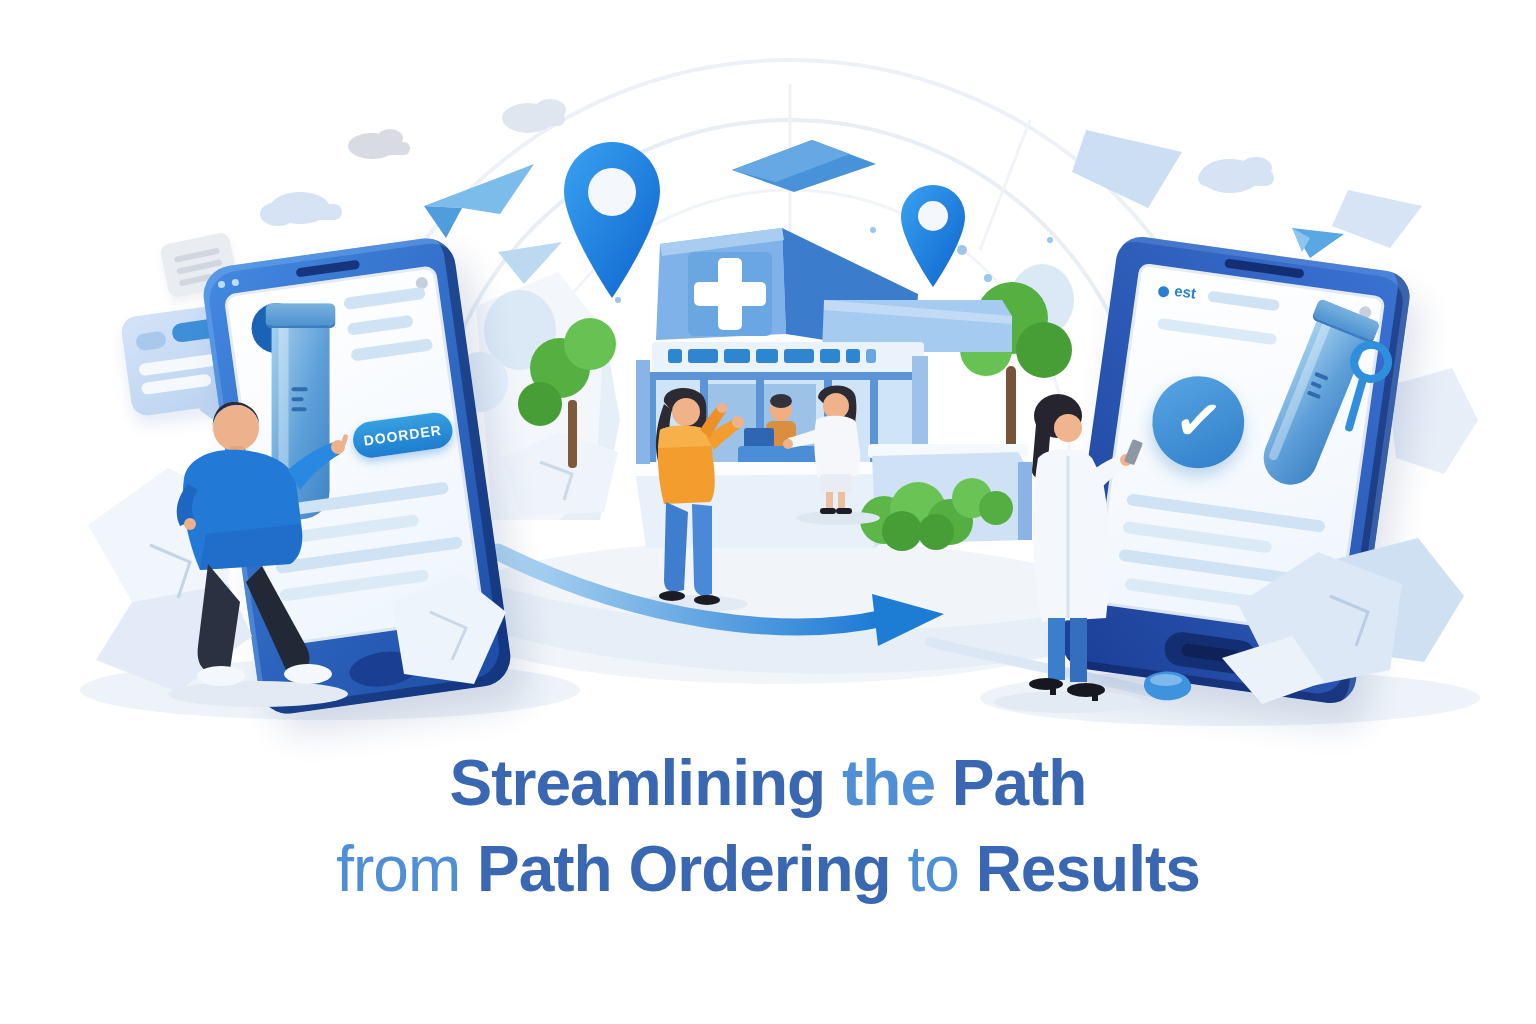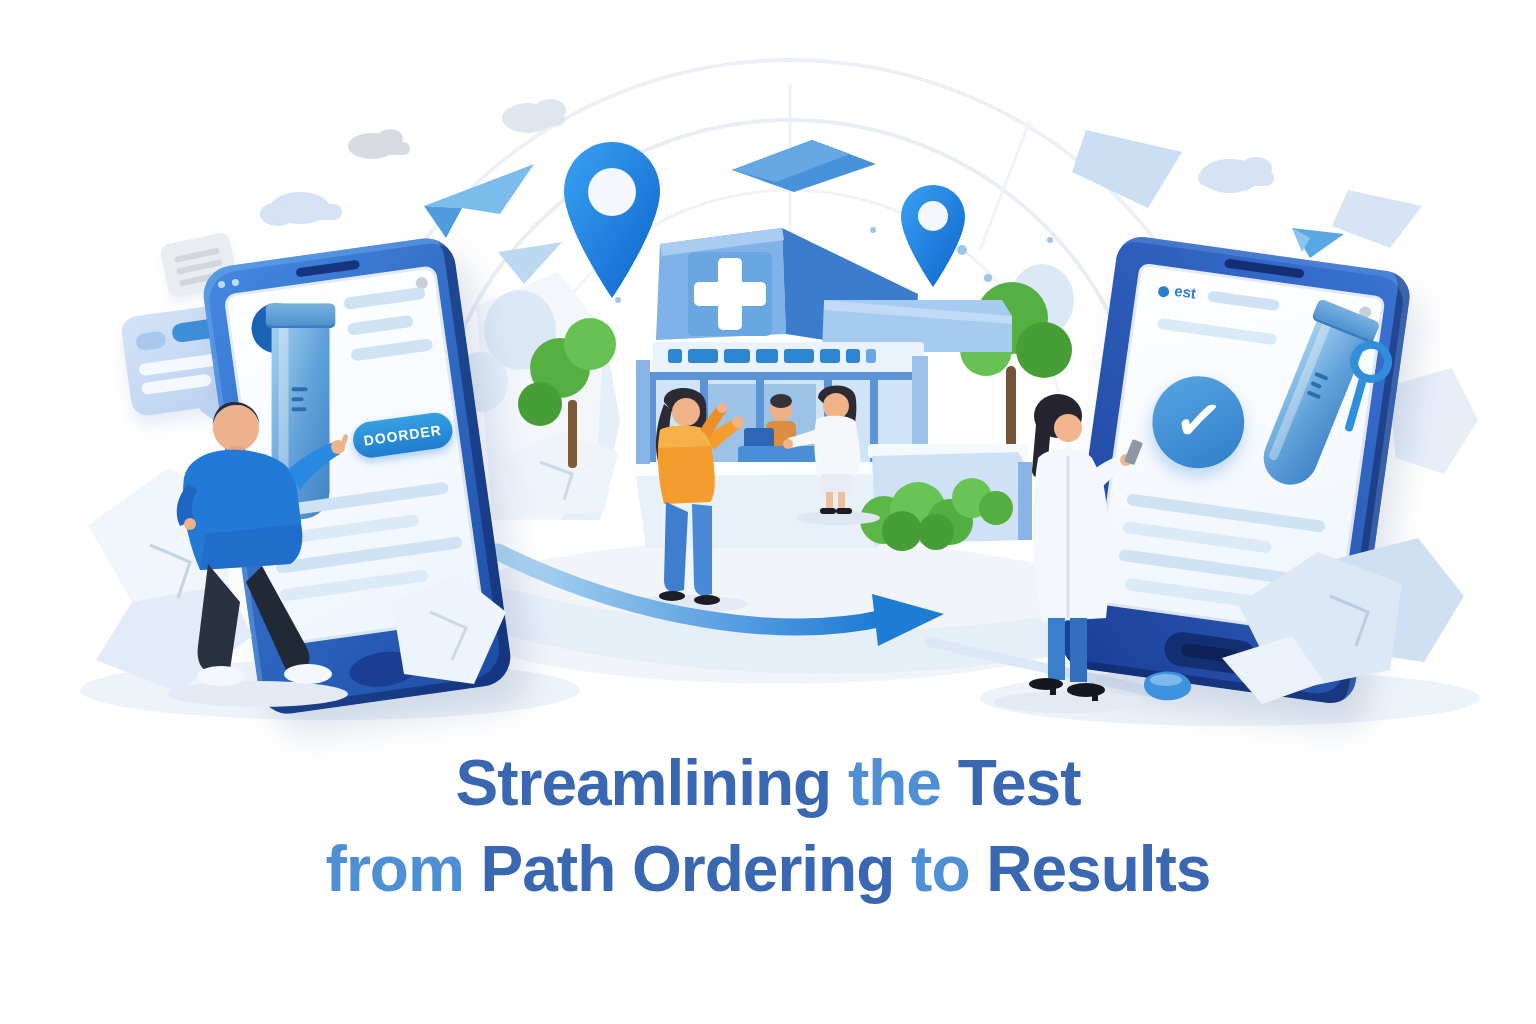--- a/index.html
+++ b/index.html
@@ -58,21 +58,21 @@
   .bubble-blue{position:absolute;left:126px;top:310px;width:116px;height:100px;border-radius:16px;transform:rotate(-8deg);
     background:linear-gradient(155deg,#d4e3f8,#b9d2f0);box-shadow:0 10px 16px rgba(60,100,170,.12);}
   .bubble-blue::after{content:"";position:absolute;bottom:-12px;left:60%;width:24px;height:24px;background:#bdd4f1;transform:rotate(45deg);border-radius:4px;}
   .bubble-blue .pill1{position:absolute;left:13px;top:18px;width:30px;height:17px;border-radius:9px;background:#a9c9ec;}
   .bubble-blue .pill2{position:absolute;left:50px;top:13px;width:50px;height:19px;border-radius:10px;background:#3f8fd8;}
   .bubble-blue .wbar{position:absolute;left:12px;height:12px;border-radius:6px;background:#f5f9fd;}
 
   
   .title{position:absolute;left:0;right:0;top:746px;text-align:center;font-weight:bold;font-size:64px;letter-spacing:-1px;color:#3a67b2;}
   .title .light{color:#4f8fd6;}
-  .title .thin{font-weight:bold;}
+  .title .thin{font-weight:normal;}
   .title .row2{margin-top:12px;}
 </style>
 </head>
 <body>
 
 <div class="stage">
 
   <svg class="layer" viewBox="0 0 1536 1024">
     <path d="M 430,480 A 360,360 0 0 1 1150,480" stroke="#e9eef5" stroke-width="4" fill="none"></path>
     <path d="M 330,520 A 460,460 0 0 1 1250,520" stroke="#edf1f7" stroke-width="4" fill="none"></path>
@@ -405,21 +405,21 @@
       <ellipse cx="1086" cy="690" rx="19" ry="7" fill="#17171f"></ellipse>
       <rect x="1050" y="686" width="6" height="9" fill="#17171f"></rect>
       <rect x="1092" y="692" width="6" height="9" fill="#17171f"></rect>
     </g>
   </svg>
 
   <div class="title">
     <div class="row1">
       <span class="dark">Streamlining</span>
       <span class="light">the</span>
-      <span class="dark">Test</span>
+      <span class="dark">Path</span>
     </div>
     <div class="row2">
       <span class="light thin">from</span>
       <span class="dark">Path Ordering</span>
       <span class="light thin">to</span>
       <span class="dark">Results</span>
     </div>
   </div>
 
 </div>

